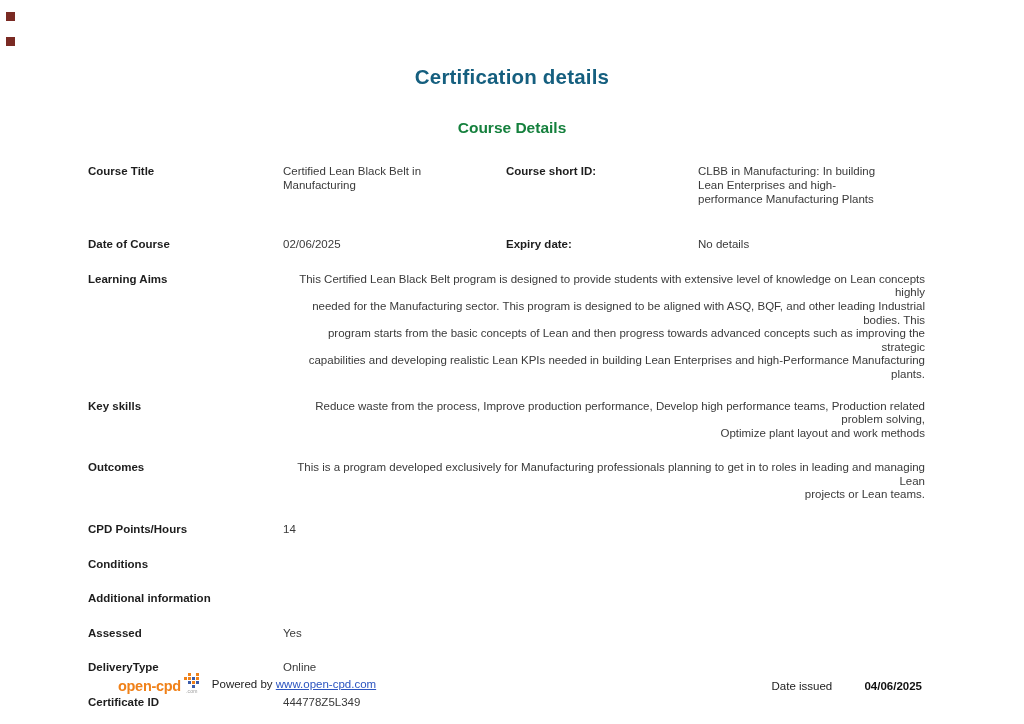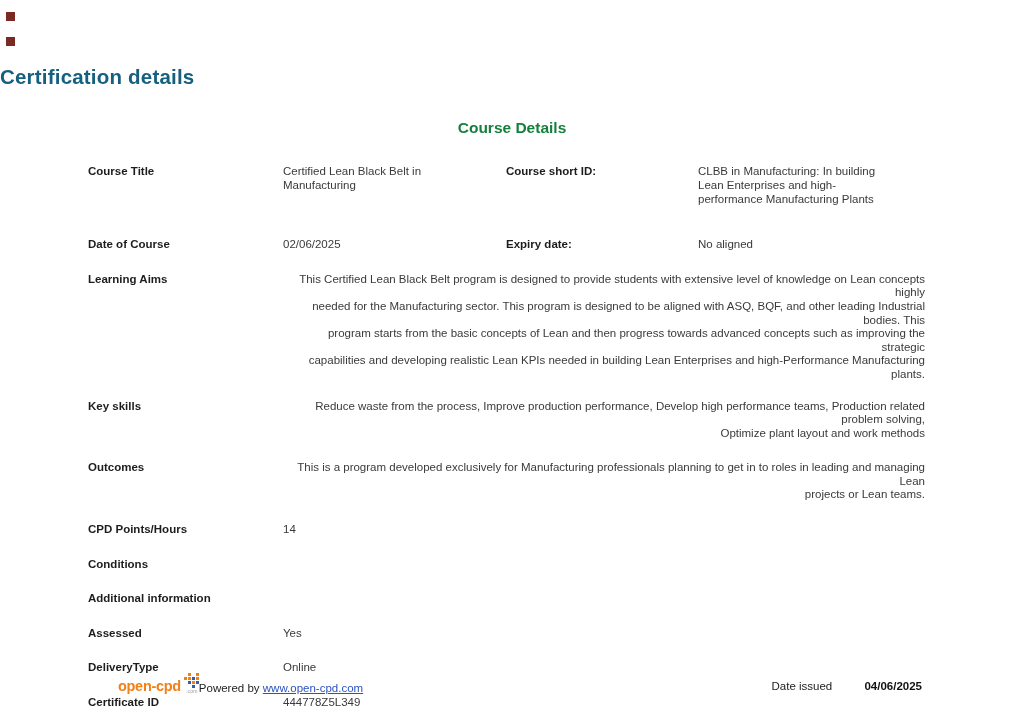--- a/index.html
+++ b/index.html
@@ -4,37 +4,37 @@
 <style>
   * { margin:0; padding:0; box-sizing:border-box; }
   html,body { background:#ffffff; }
   body { width:1024px; height:724px; overflow:hidden; font-family:"Liberation Sans","DejaVu Sans",sans-serif; }
   .page { position:relative; width:1024px; height:724px; background:#ffffff; }
 
   .corner-mark { position:absolute; left:6px; width:9px; height:9px; background:#7a2a23; }
   .corner-mark.m1 { top:12px; }
   .corner-mark.m2 { top:37px; }
 
-  .title { padding-top:65px; text-align:left; font-size:20.5px; font-weight:bold;
+  .title { padding-top:65px; text-align:center; font-size:20.5px; font-weight:bold;
            color:#155f7f; letter-spacing:0.2px; line-height:1.15; }
   .subtitle { margin-top:30px; text-align:center; font-size:15.5px; font-weight:bold;
               color:#15803d; line-height:1.15; }
 
   .details { margin:29px 0 16px 88px; width:837px; font-size:11.5px; color:#3a3a3a; }
   .row { display:grid; grid-template-columns:195px 223px 192px 227px;
          line-height:13.6px; margin-bottom:21px; }
   .row.mb-first { margin-bottom:32px; }
   .row.mb-aims { margin-bottom:18px; }
   .lbl { font-weight:bold; color:#1d1d1d; }
   .val { white-space:pre-line; color:#3a3a3a; }
   .val.wide { grid-column:2 / 5;text-align:right; }
 
   .footer { position:absolute; top:678px; left:118px; width:804px;
             display:flex; align-items:center; font-size:11.5px; color:#222; }
-  .footer-left { display:flex; align-items:flex-end; }
+  .footer-left { display:flex; align-items:flex-start; gap:13px; }
   .footer-right { margin-left:auto; }
 
   .logo { position:relative; display:inline-block; padding-right:18px; }
   .logo-text { font-size:14.5px; font-weight:bold; color:#f08119; letter-spacing:-0.3px; }
   .logo-pixels { position:absolute; right:0px; top:-5px; display:grid;
                  grid-template-columns:repeat(4,3px); grid-auto-rows:3px; gap:1px; }
   .logo-pixels i { display:block; }
   .logo-pixels .o { background:#f08119; }
   .logo-pixels .b { background:#3b5ba9; }
   .logo-pixels .e { background:transparent; }
@@ -66,21 +66,21 @@
       <div class="lbl">Course short ID:</div>
       <div class="val">CLBB in Manufacturing: In building
 Lean Enterprises and high-
 performance Manufacturing Plants</div>
     </div>
 
     <div class="row">
       <div class="lbl">Date of Course</div>
       <div class="val">02/06/2025</div>
       <div class="lbl">Expiry date:</div>
-      <div class="val">No aligned</div>
+      <div class="val">No details</div>
     </div>
 
     <div class="row mb-aims">
       <div class="lbl">Learning Aims</div>
       <div class="val wide">This Certified Lean Black Belt program is designed to provide students with extensive level of knowledge on Lean concepts highly
 needed for the Manufacturing sector. This program is designed to be aligned with ASQ, BQF, and other leading Industrial bodies. This
 program starts from the basic concepts of Lean and then progress towards advanced concepts such as improving the strategic
 capabilities and developing realistic Lean KPIs needed in building Lean Enterprises and high-Performance Manufacturing plants.</div>
     </div>
 

